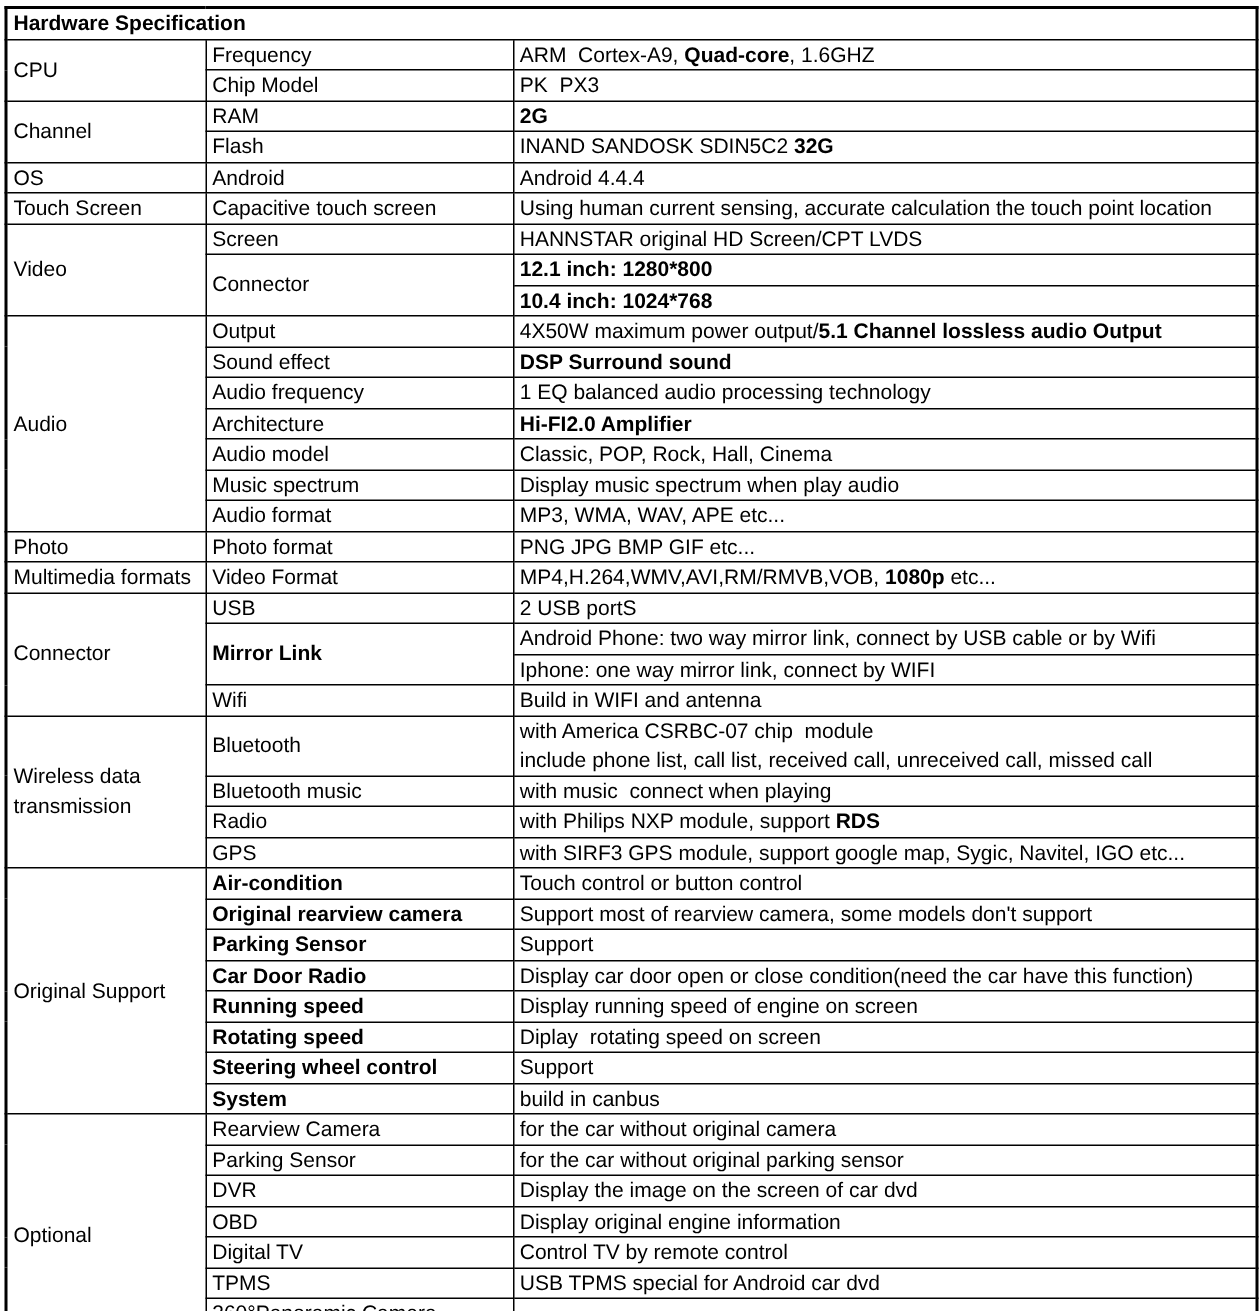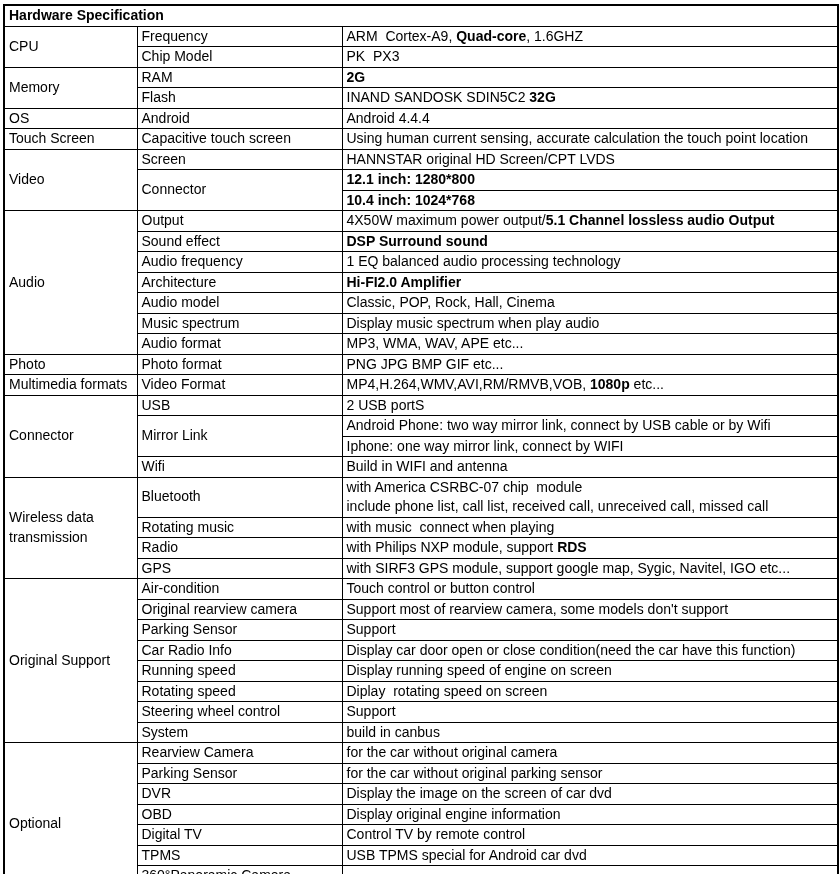--- a/index.html
+++ b/index.html
@@ -30,21 +30,21 @@
     vertical-align:middle;
     white-space:pre;
     overflow:hidden;
   }
   td.title{
     font-size:18px;
     font-weight:bold;
     line-height:26px;
     padding-left:4px;
   }
-  td.attr.b{ font-weight:normal; }
+  td.attr.b{ font-weight:bold; }
   td.val b{ font-weight:bold; }
 </style>
 </head>
 <body>
 
 <div class="page">
   <table class="spec">
     <colgroup>
       <col style="width:133px">
       <col style="width:205px">
@@ -59,21 +59,21 @@
         <tr>
           <td class="cat" rowspan="2">CPU</td>
           <td class="attr" rowspan="1">Frequency</td>
           <td class="val"><span>ARM  Cortex-A9, </span><b>Quad-core</b><span>, 1.6GHZ</span></td>
         </tr>
         <tr>
           <td class="attr" rowspan="1">Chip Model</td>
           <td class="val"><span>PK  PX3</span></td>
         </tr>
         <tr>
-          <td class="cat" rowspan="2">Memory</td>
+          <td class="cat" rowspan="2">Channel</td>
           <td class="attr" rowspan="1">RAM</td>
           <td class="val"><b>2G</b></td>
         </tr>
         <tr>
           <td class="attr" rowspan="1">Flash</td>
           <td class="val"><span>INAND SANDOSK SDIN5C2 </span><b>32G</b></td>
         </tr>
         <tr>
           <td class="cat" rowspan="1">OS</td>
           <td class="attr" rowspan="1">Android</td>
@@ -152,21 +152,21 @@
           <td class="val"><span>Build in WIFI and antenna</span></td>
         </tr>
         <tr>
           <td class="cat" rowspan="4">Wireless data
 transmission</td>
           <td class="attr" rowspan="1">Bluetooth</td>
           <td class="val"><span>with America CSRBC-07 chip  module
 include phone list, call list, received call, unreceived call, missed call</span></td>
         </tr>
         <tr>
-          <td class="attr" rowspan="1">Rotating music</td>
+          <td class="attr" rowspan="1">Bluetooth music</td>
           <td class="val"><span>with music  connect when playing</span></td>
         </tr>
         <tr>
           <td class="attr" rowspan="1">Radio</td>
           <td class="val"><span>with Philips NXP module, support </span><b>RDS</b></td>
         </tr>
         <tr>
           <td class="attr" rowspan="1">GPS</td>
           <td class="val"><span>with SIRF3 GPS module, support google map, Sygic, Navitel, IGO etc...</span></td>
         </tr>
@@ -177,21 +177,21 @@
         </tr>
         <tr>
           <td class="attr b" rowspan="1">Original rearview camera</td>
           <td class="val"><span>Support most of rearview camera, some models don't support</span></td>
         </tr>
         <tr>
           <td class="attr b" rowspan="1">Parking Sensor</td>
           <td class="val"><span>Support</span></td>
         </tr>
         <tr>
-          <td class="attr b" rowspan="1">Car Radio Info</td>
+          <td class="attr b" rowspan="1">Car Door Radio</td>
           <td class="val"><span>Display car door open or close condition(need the car have this function)</span></td>
         </tr>
         <tr>
           <td class="attr b" rowspan="1">Running speed</td>
           <td class="val"><span>Display running speed of engine on screen</span></td>
         </tr>
         <tr>
           <td class="attr b" rowspan="1">Rotating speed</td>
           <td class="val"><span>Diplay  rotating speed on screen</span></td>
         </tr>

